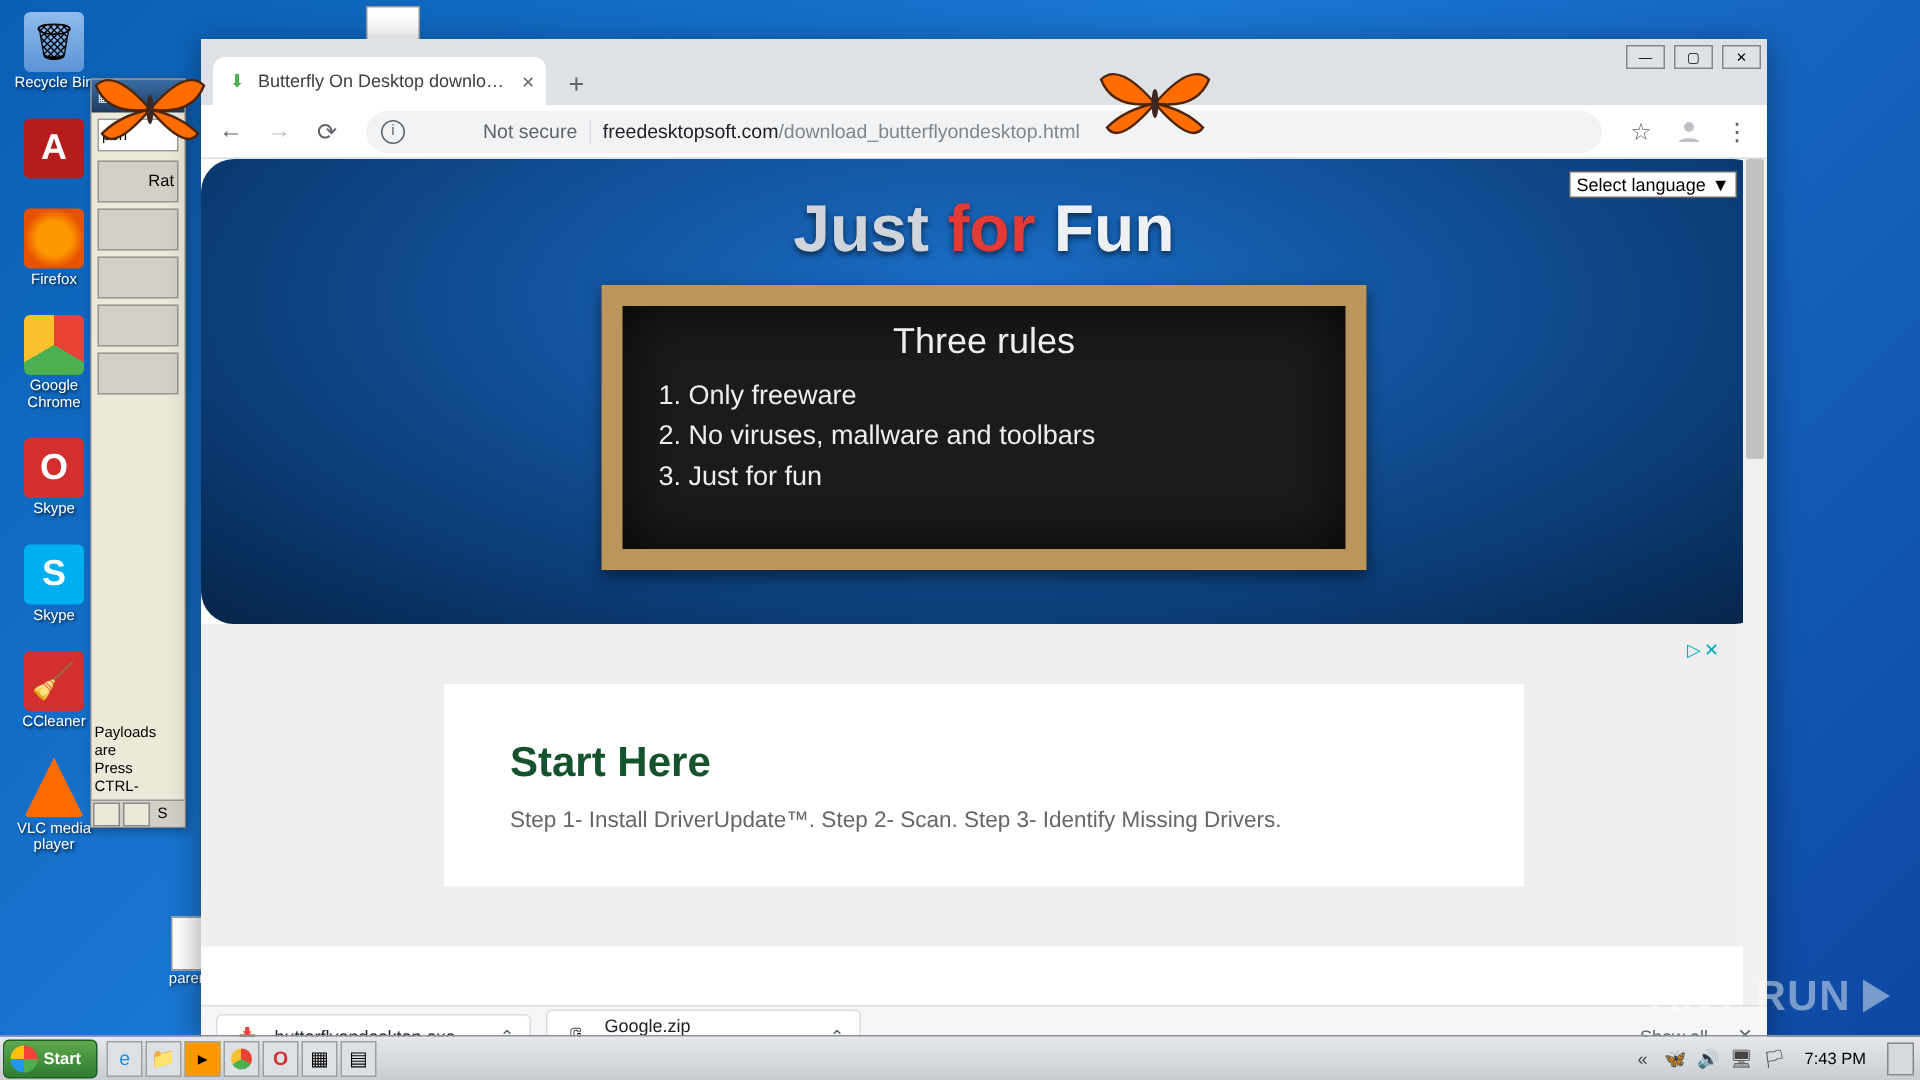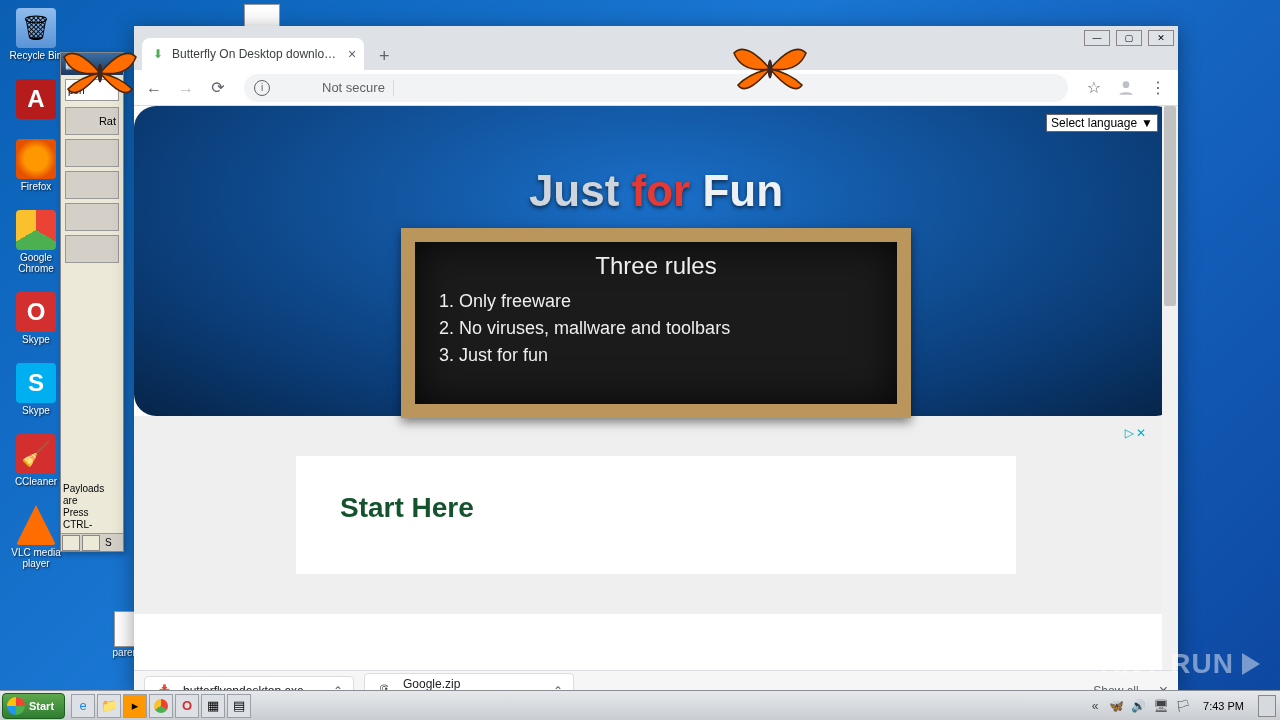--- a/index.html
+++ b/index.html
@@ -54,21 +54,21 @@
 .omnibox .sec-text { color:#5f6368;margin-left:44px; }
 .omnibox .divider { width:1px; height:16px; background:#dadce0; }
 .omnibox .url { color:#202124; }
 .omnibox .url .host { color:#202124; }
 .omnibox .url .path { color:#80868b; }
 .star-btn,.profile-btn,.menu-btn { width:28px; height:28px; display:flex; align-items:center; justify-content:center; color:#5f6368; cursor:pointer; }
 
 .viewport { position:relative; height:564px; overflow:hidden; }
 .page-hero { height:310px; background: radial-gradient(ellipse at 50% 30%, #1a6fc9 0%, #0b3d78 70%, #062448 100%); position:relative;border-radius:22px; }
 .lang-select { position:absolute; right:20px; top:8px; background:#fff; border:1px solid #666; font-size:12px; padding:1px 4px; display:flex; align-items:center; gap:4px; cursor:pointer; }
-.hero-title { text-align:center; padding-top:60px; font-size:44px; font-weight:800; font-family: Arial, sans-serif; }
+.hero-title { text-align:center; padding-top:22px; font-size:44px; font-weight:800; font-family: Arial, sans-serif; }
 .hero-title .just { color:#d0d5db; text-shadow:0 2px 4px rgba(0,0,0,.6); }
 .hero-title .for { color:#e53935; text-shadow:0 2px 4px rgba(0,0,0,.6); }
 .hero-title .fun { color:#eef1f4; text-shadow:0 2px 4px rgba(0,0,0,.6); }
 .board { width:510px; height:190px; margin:12px auto 0; background:#1b1b1b; border:14px solid #ba955c; box-shadow:inset 0 0 40px rgba(0,0,0,.8), 0 4px 10px rgba(0,0,0,.5); padding:10px 24px; color:#eee; font-family: "Comic Sans MS", cursive; }
 .board .board-title { text-align:center; font-size:24px; margin-bottom:8px; }
 .board .rule { font-size:18px; line-height:1.5; }
 
 .page-body { background:#efefef; padding:40px; }
 .ad-card { background:#fff; max-width:720px; margin:0 auto; padding:36px 44px; position:relative; }
 .ad-choices { position:absolute; right:-130px; top:-30px; font-size:12px; color:#00acc1; display:flex; gap:2px; }
@@ -200,20 +200,21 @@
     <div class="new-tab-btn">+</div>
   </div>
   <div class="toolbar">
     <div class="nav-btn">←</div>
     <div class="nav-btn disabled">→</div>
     <div class="nav-btn">⟳</div>
     <div class="omnibox">
       <span class="sec-icon">i</span>
       <span class="sec-text">Not secure</span>
       <span class="divider"></span>
+      <span class="url"><span class="host">freedesktopsoft.com</span><span class="path">/download_butterflyondesktop.html</span></span>
     </div>
     <div class="star-btn">☆</div>
     <div class="profile-btn">
         <svg width="20" height="20" viewBox="0 0 24 24">
           <circle cx="12" cy="8" r="4" fill="#bdc1c6"></circle>
           <path d="M4 20c0-4 16-4 16 0" fill="#bdc1c6"></path>
         </svg>
       </div>
     <div class="menu-btn">⋮</div>
   </div>
@@ -236,20 +237,21 @@
         <div class="rule">3. Just for fun</div>
       </div>
     </div>
     <div class="page-body">
       <div class="ad-card">
         <div class="ad-choices">
             <span>▷</span>
             <span>✕</span>
           </div>
         <div class="ad-title">Start Here</div>
+        <div class="ad-body">Step 1- Install DriverUpdate™. Step 2- Scan. Step 3- Identify Missing Drivers.</div>
       </div>
     </div>
     <div class="scrollbar">
       <div class="thumb"></div>
     </div>
   </div>
 
   <div class="downloads-bar">
     <div class="dl-item">
       <span class="dl-icon">📥</span>

